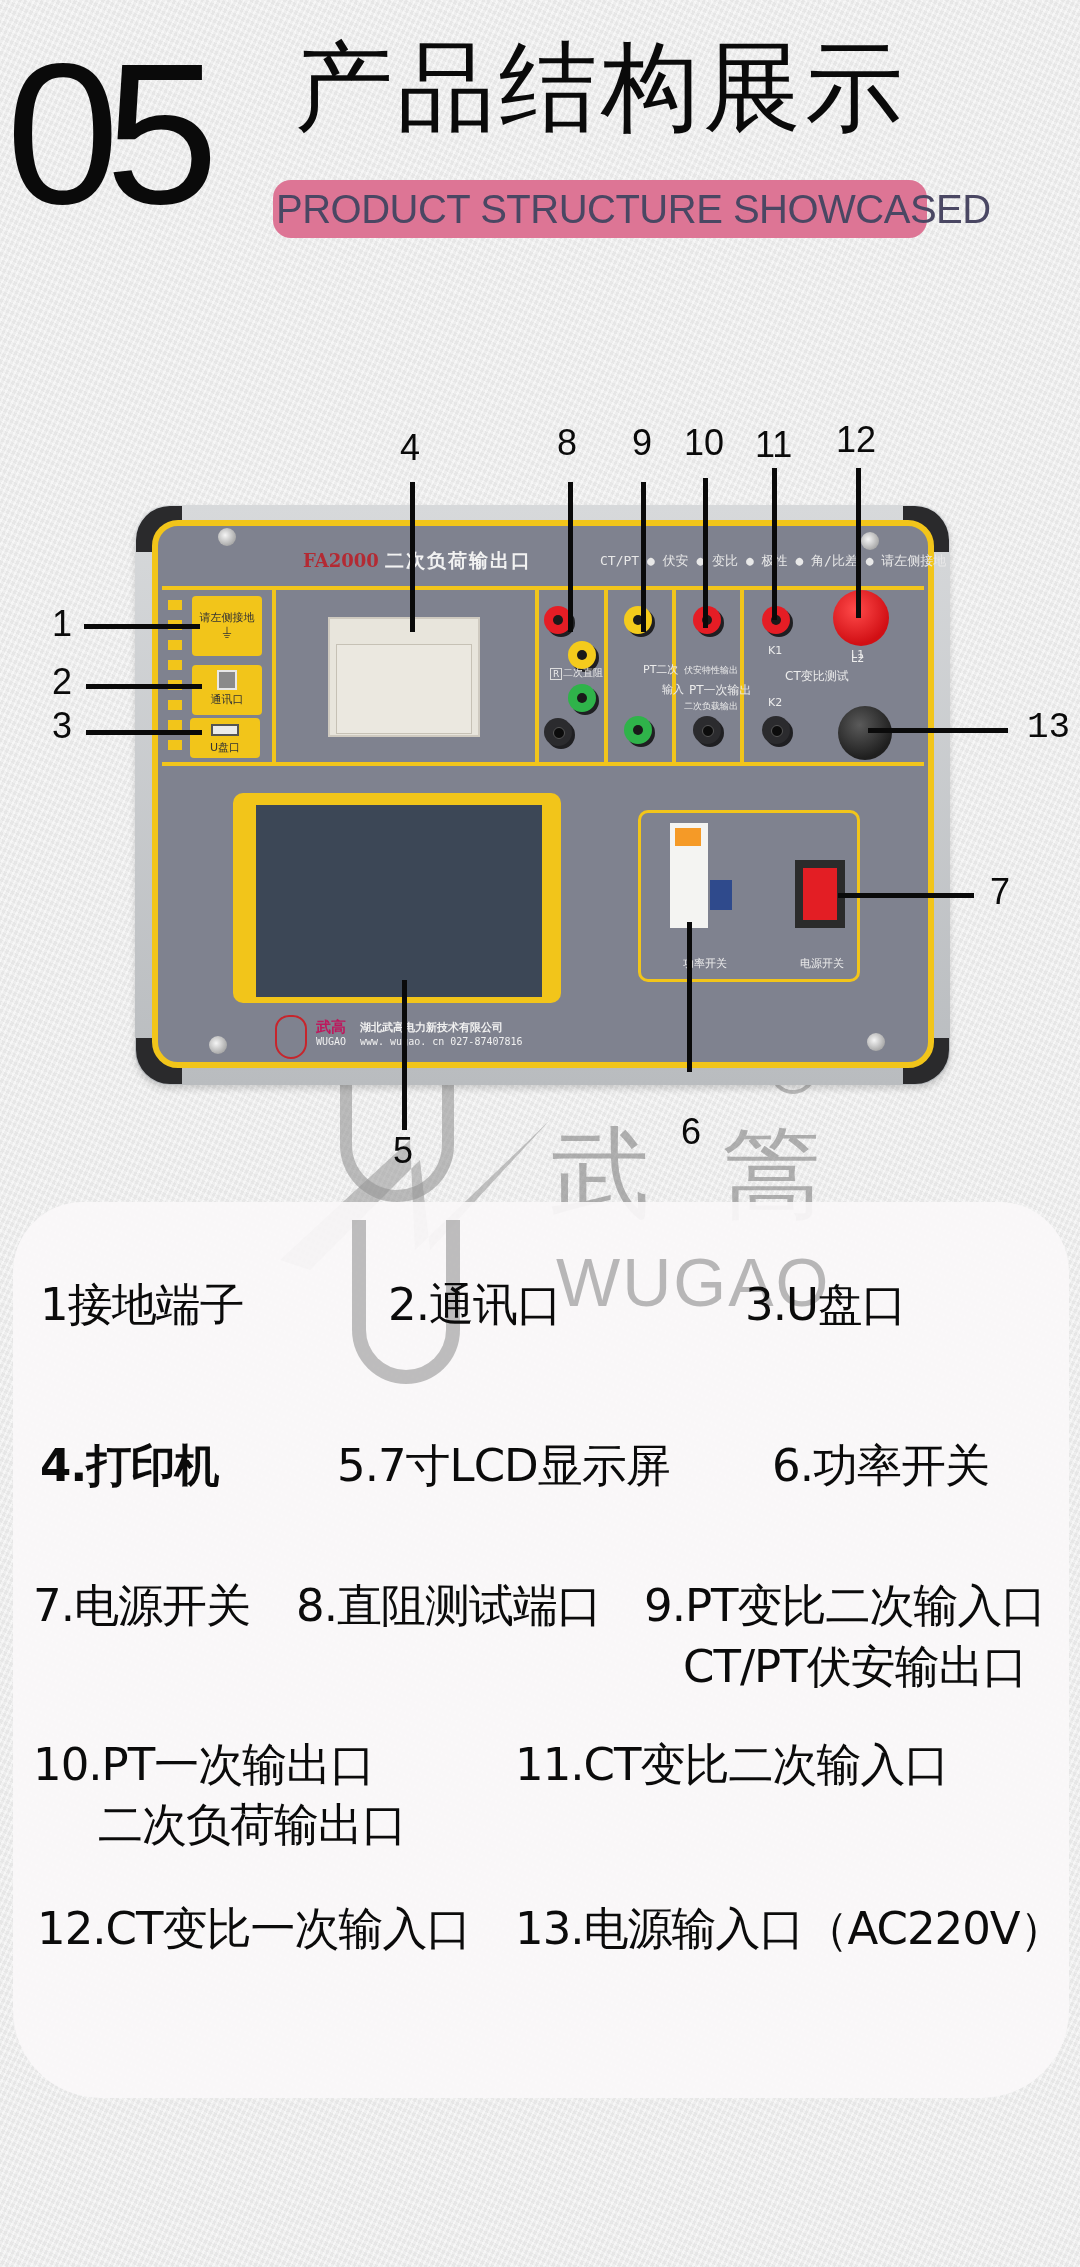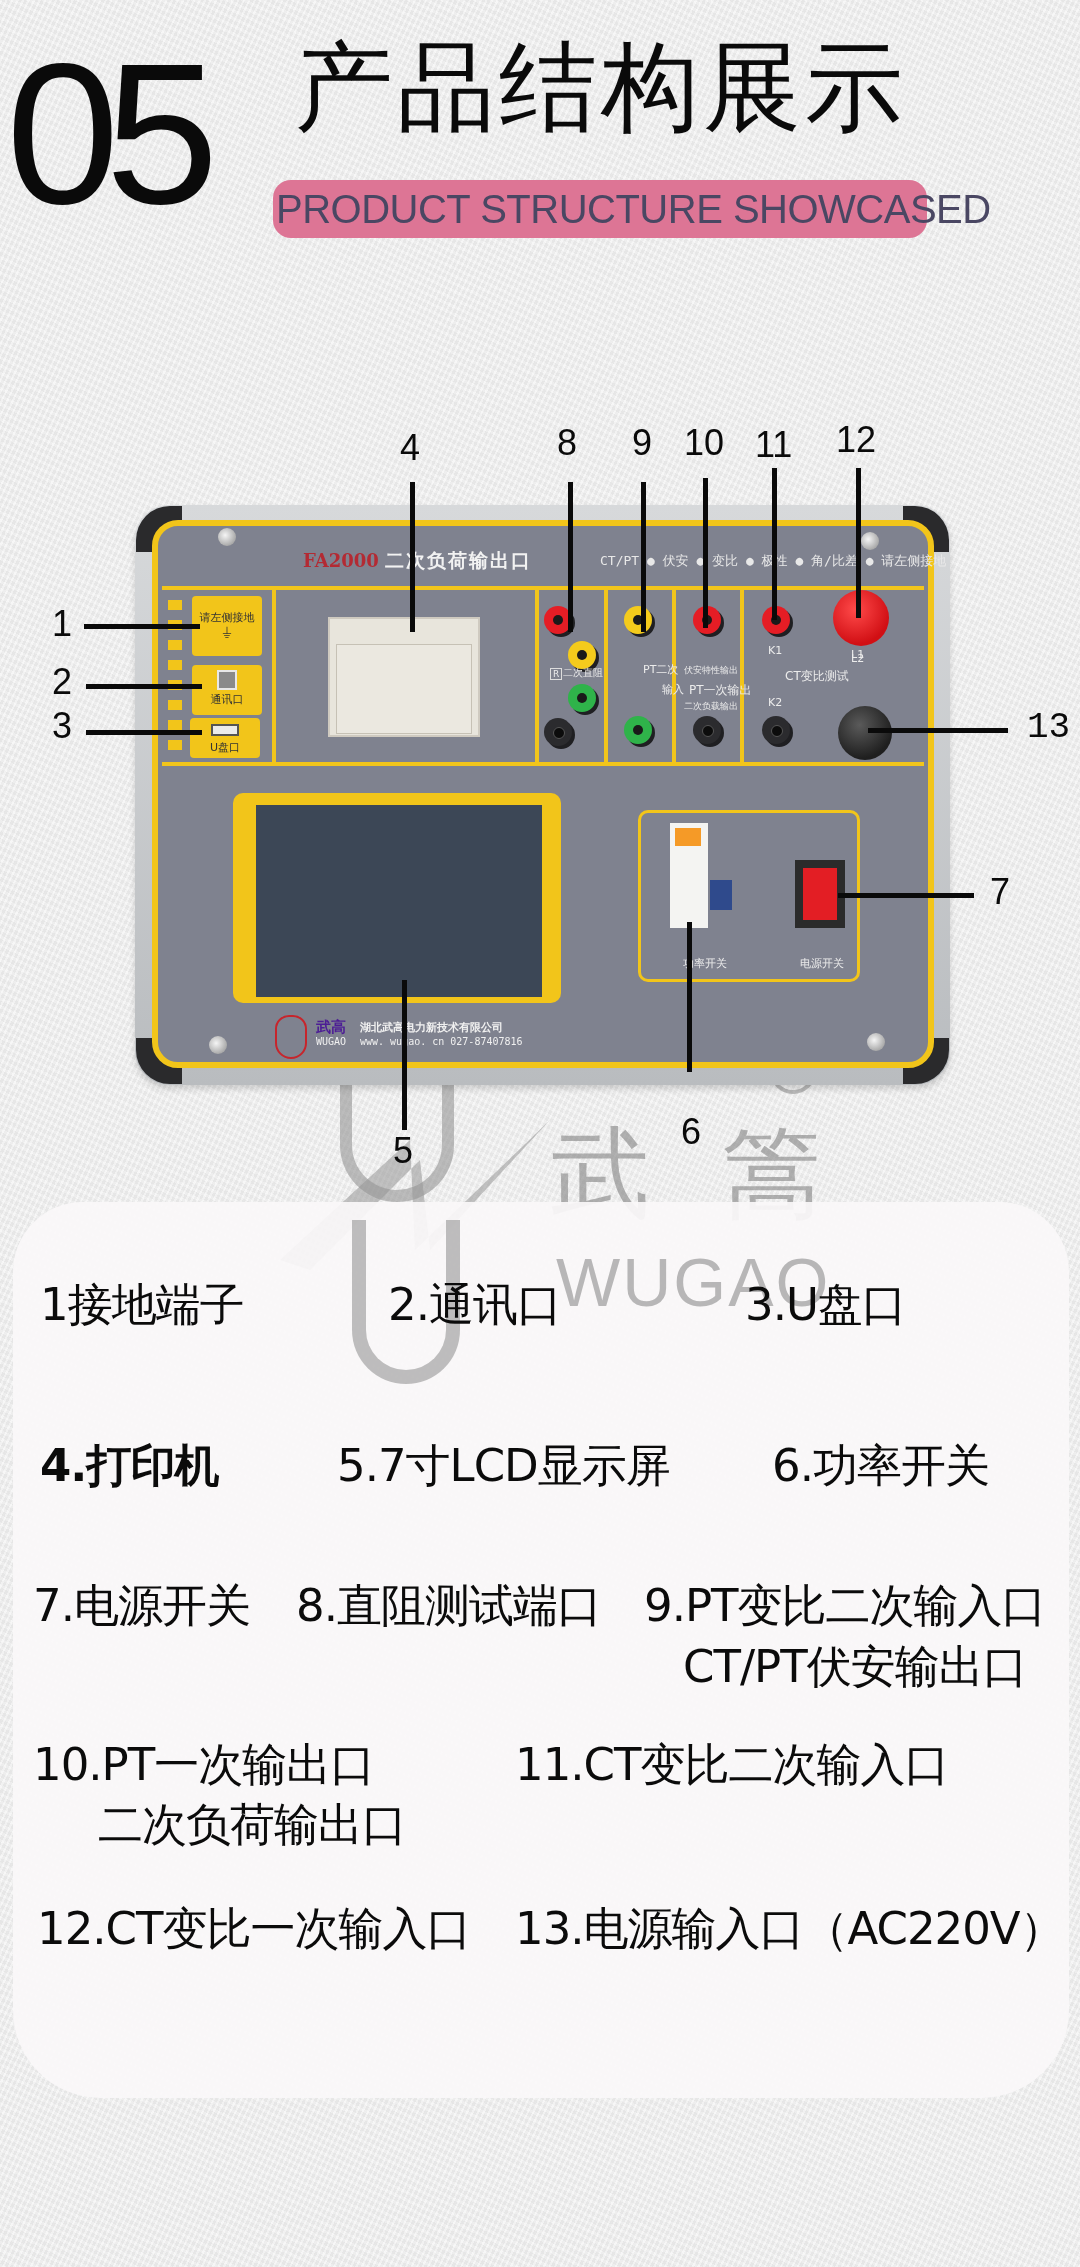--- a/index.html
+++ b/index.html
@@ -53,21 +53,21 @@
   .lcd-screen { left: 256px; top: 805px; width: 286px; height: 192px; background: #3c4756; }
 
   .switch-box { left: 638px; top: 810px; width: 222px; height: 172px; border: 3px solid #f2c51a; border-radius: 10px; box-sizing: border-box; }
   .breaker { left: 670px; top: 823px; width: 38px; height: 105px; background: #f4f4f2; }
   .breaker-top { left: 675px; top: 828px; width: 26px; height: 18px; background: #f59a27; }
   .breaker-handle { left: 710px; top: 880px; width: 22px; height: 30px; background: #2f4a8c; }
   .rocker-outer { left: 795px; top: 860px; width: 50px; height: 68px; background: #2b2b2b; }
   .rocker { left: 803px; top: 868px; width: 34px; height: 52px; background: #e31e24; }
 
   .brand-logo { left: 275px; top: 1015px; width: 28px; height: 40px; border: 2px solid #c7252c; border-radius: 14px 14px 16px 16px; }
-  .brand-cn { left: 316px; top: 1018px; font-size: 15px; color: #4c1d95; font-weight: bold; }
+  .brand-cn { left: 316px; top: 1018px; font-size: 15px; color: #be185d; font-weight: bold; }
   .brand-en { left: 316px; top: 1036px; font-family: "DejaVu Sans Mono", monospace; font-size: 10px; color: #f0f0f0; }
   .brand-company { left: 360px; top: 1020px; font-size: 11px; color: #f0f0f0; font-weight: bold; white-space: nowrap; }
   .brand-contact { left: 360px; top: 1036px; font-family: "DejaVu Sans Mono", monospace; font-size: 10px; color: #f0f0f0; white-space: nowrap; }
 
   
   .callout-num { font-family: "Liberation Sans", sans-serif; font-size: 36px; line-height: 1; color: #0a0a0a; }
   .callout-line { background: #0a0a0a; }
 
   
   .wm-u { border: 16px solid rgba(140,140,140,0.55); border-top: none; border-radius: 0 0 70px 70px; }

